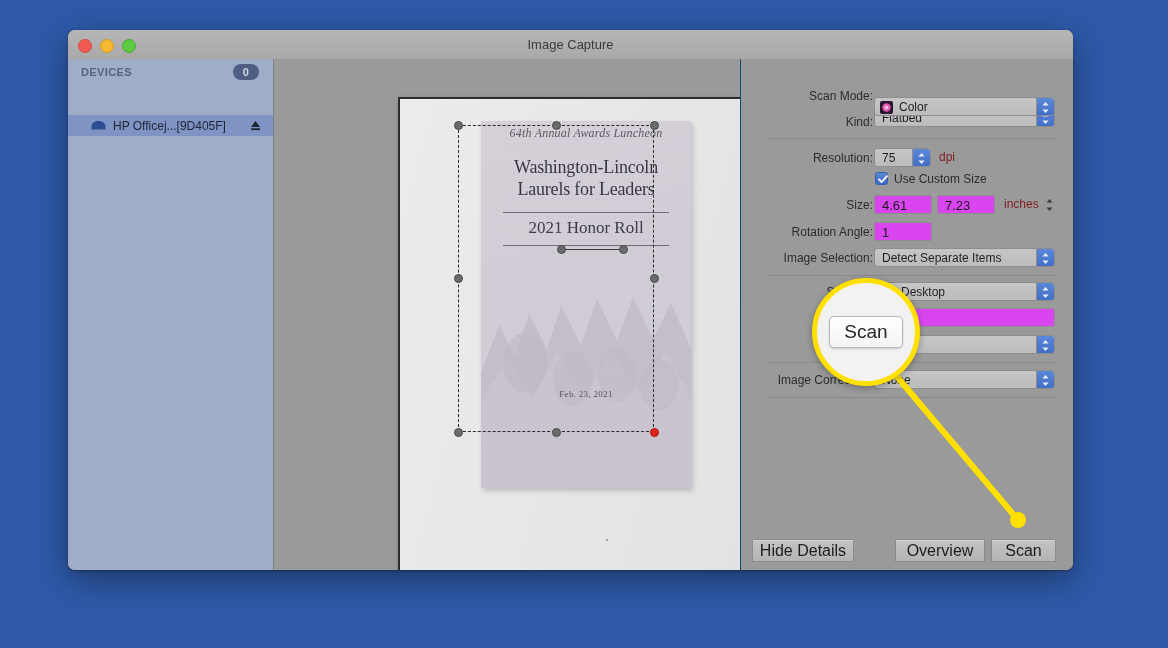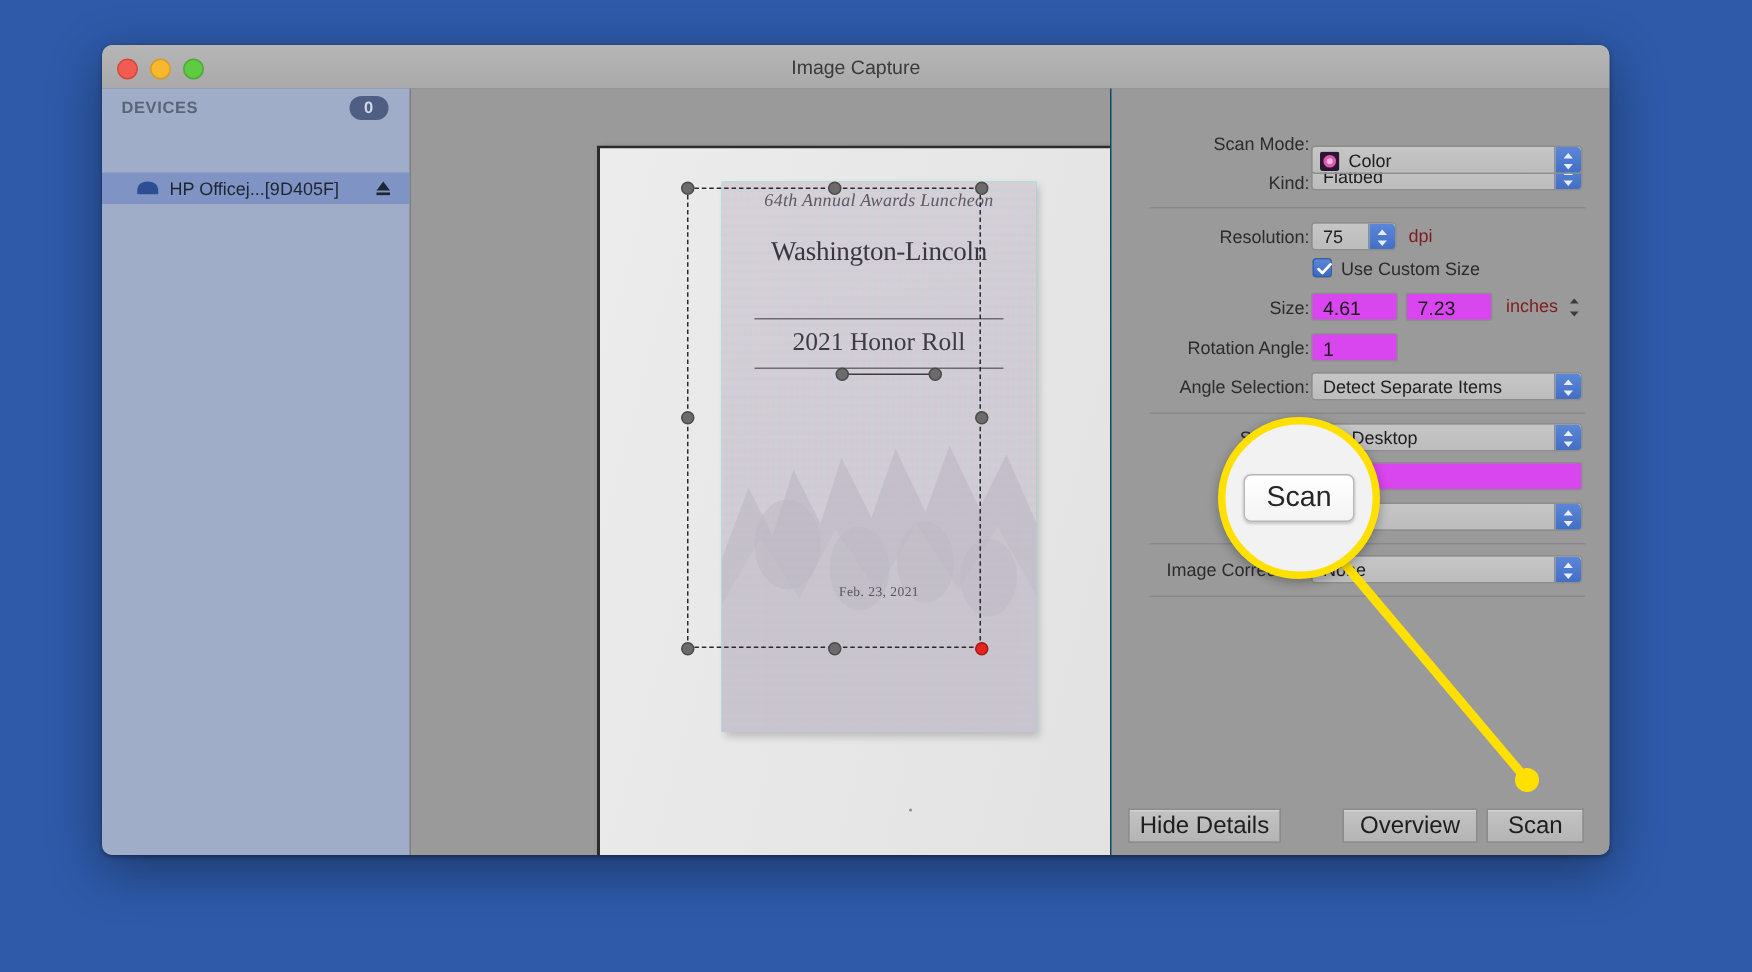--- a/index.html
+++ b/index.html
@@ -223,20 +223,21 @@
         <svg class="mountain" viewBox="0 0 210 235" preserveAspectRatio="none">
           <path d="M0 235 L0 120 L18 72 L34 104 L48 60 L66 96 L80 52 L100 92 L116 46 L136 88 L152 44 L172 86 L190 50 L210 96 L210 235 Z" fill="#b9b3c0"></path>
           <path d="M0 235 L0 150 L26 106 L52 146 L76 100 L104 142 L130 96 L158 140 L184 98 L210 144 L210 235 Z" fill="#c6c0ca" opacity=".8"></path>
           <ellipse cx="44" cy="110" rx="22" ry="30" fill="#aba5b3" opacity=".55"></ellipse>
           <ellipse cx="92" cy="126" rx="20" ry="28" fill="#aba5b3" opacity=".5"></ellipse>
           <ellipse cx="136" cy="122" rx="19" ry="27" fill="#aba5b3" opacity=".5"></ellipse>
           <ellipse cx="178" cy="132" rx="19" ry="26" fill="#aba5b3" opacity=".45"></ellipse>
         </svg>
         <div class="doc-head">64th Annual Awards Luncheon</div>
         <div class="doc-t1">Washington-Lincoln</div>
+        <div class="doc-t2">Laurels for Leaders</div>
         <div class="doc-rule doc-r1"></div>
         <div class="doc-t3">2021 Honor Roll</div>
         <div class="doc-rule doc-r2"></div>
         <div class="doc-date">Feb. 23, 2021</div>
       </div>
     </div>
 
     <div class="sel-rect" style="left:184px;top:66px;width:196px;height:307px;"></div>
     <div class="rot-line" style="left:289px;top:190px;"></div>
 
@@ -309,21 +310,21 @@
     <div class="field" style="left:196px;top:136px;width:58px;">7.23</div>
     <div class="unit" style="left:263px;top:136px;">inches</div>
     <svg class="mini-step" style="left:304px;top:139px;" viewBox="0 0 9 14">
       <path d="M4.5 1 L7.4 4.4 L1.6 4.4 Z" fill="#3a3a3a"></path>
       <path d="M4.5 13 L7.4 9.6 L1.6 9.6 Z" fill="#3a3a3a"></path>
     </svg>
 
     <div class="label" style="right:200px;top:163px;">Rotation Angle:</div>
     <div class="field" style="left:133px;top:163px;width:58px;">1</div>
 
-    <div class="label" style="right:200px;top:189px;">Angle Selection:</div>
+    <div class="label" style="right:200px;top:189px;">Image Selection:</div>
     <div class="popup" style="left:133px;top:189px;width:181px;">
       <span>Detect Separate Items</span>
       <span class="stepper">
         <svg width="11" height="13" viewBox="0 0 11 13">
           <path d="M5.5 1 L8.6 4.6 L2.4 4.6 Z" fill="#e8eefb"></path>
           <path d="M5.5 12 L8.6 8.4 L2.4 8.4 Z" fill="#e8eefb"></path>
         </svg>
       </span>
     </div>
 

